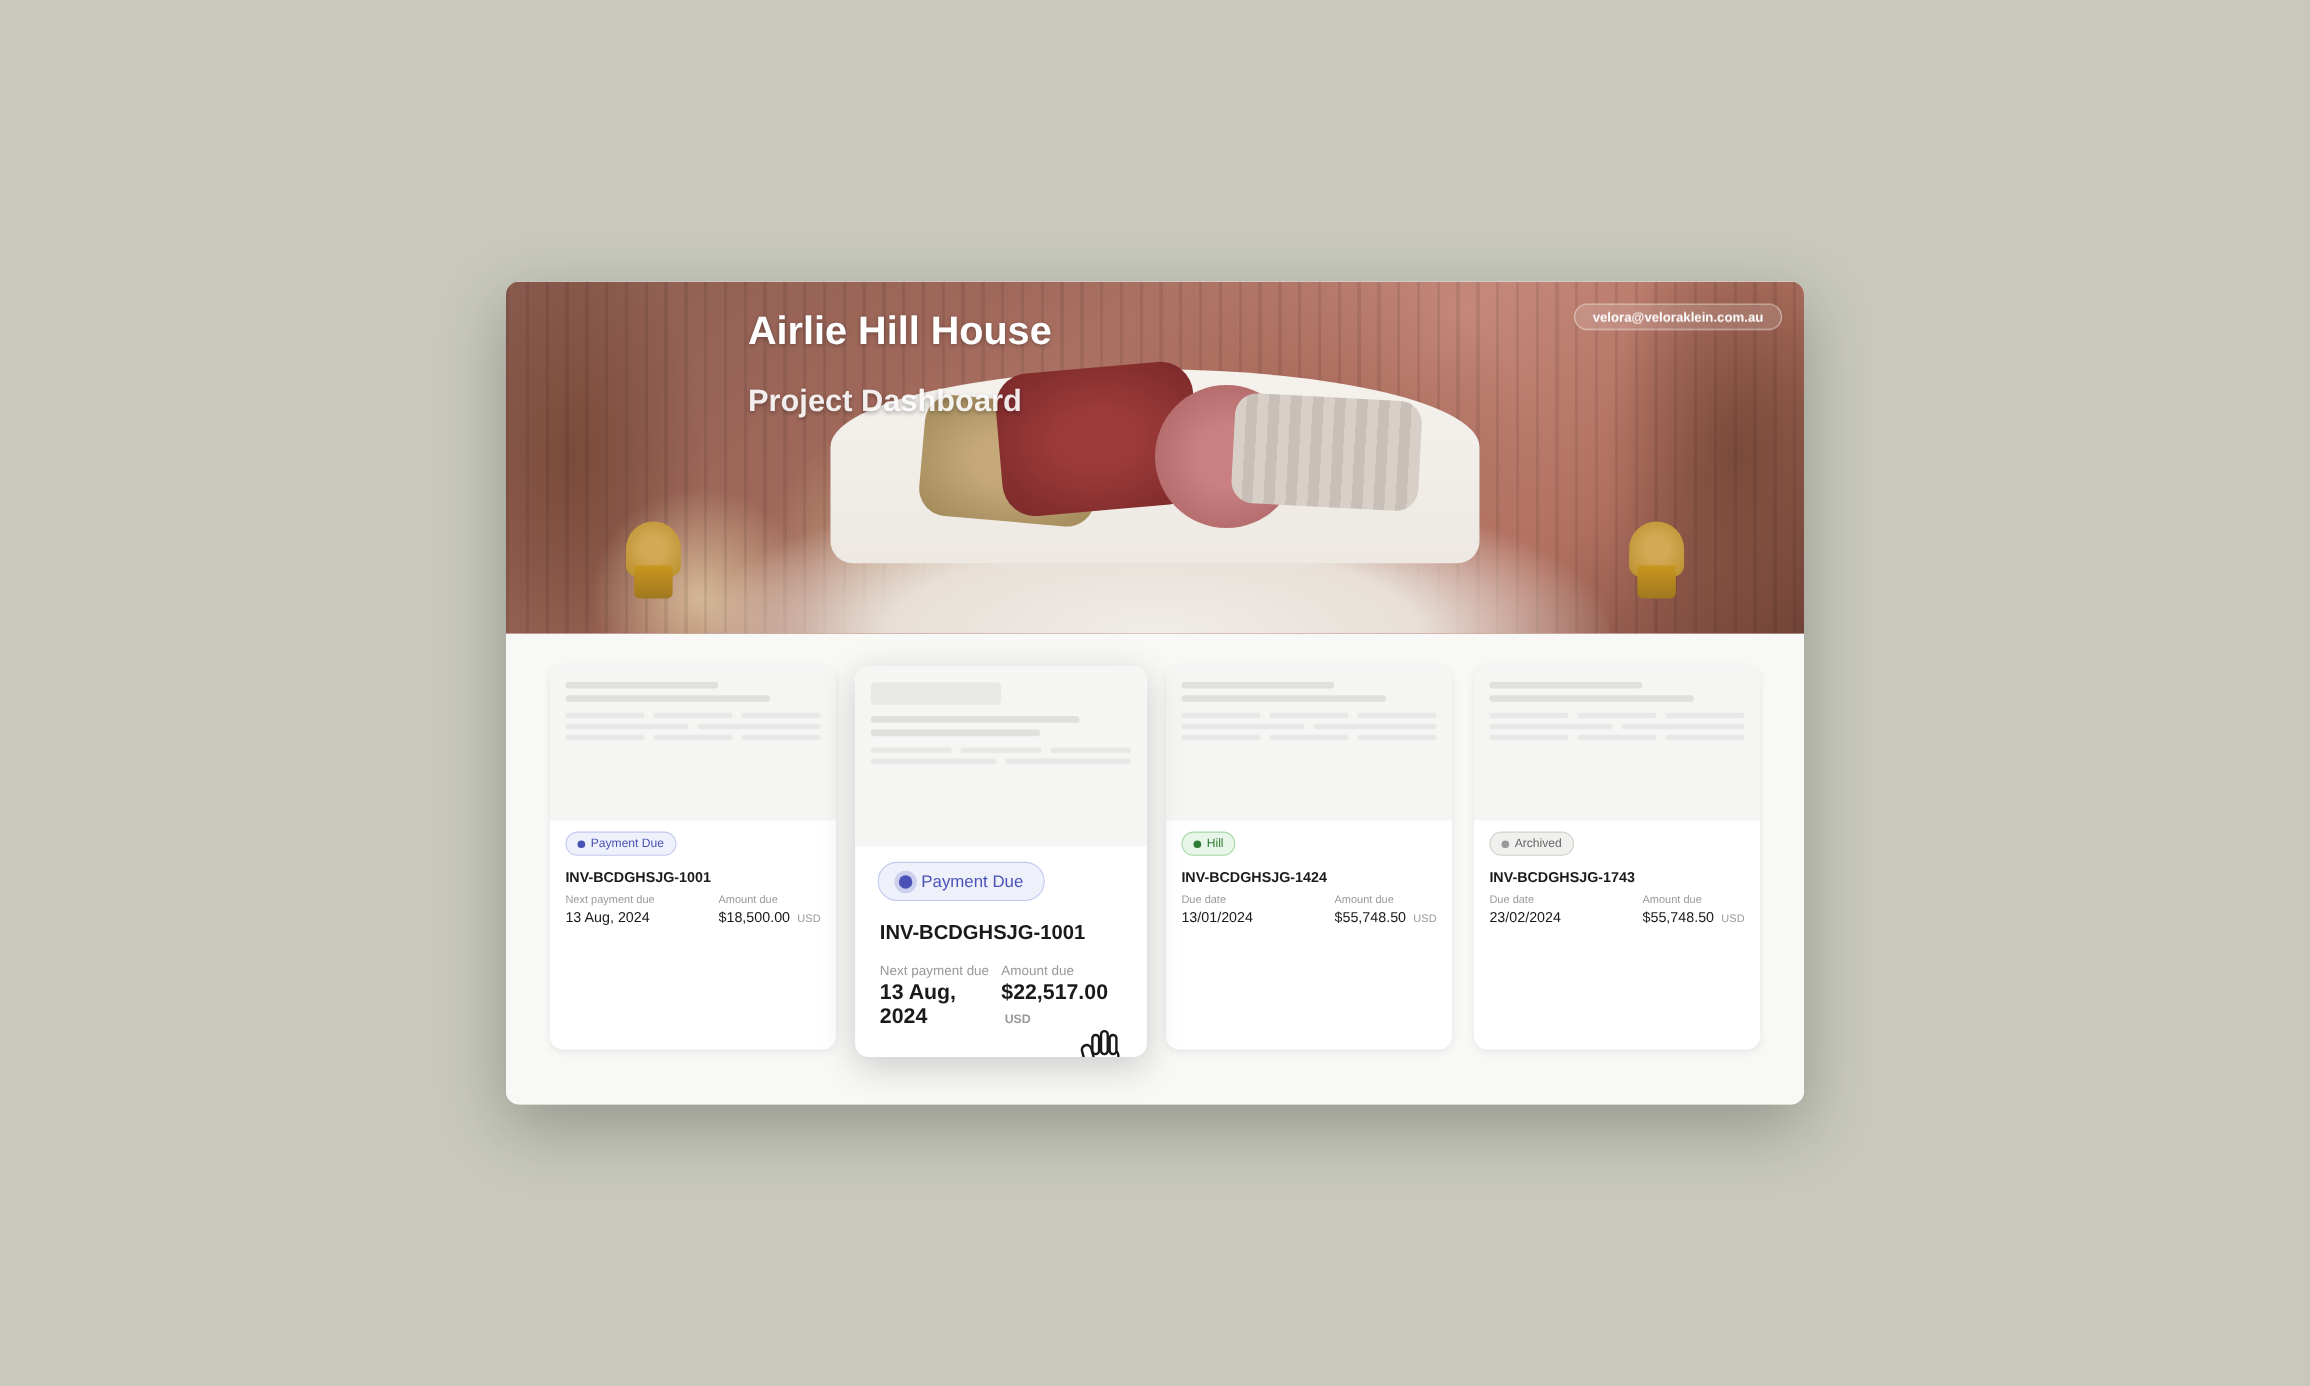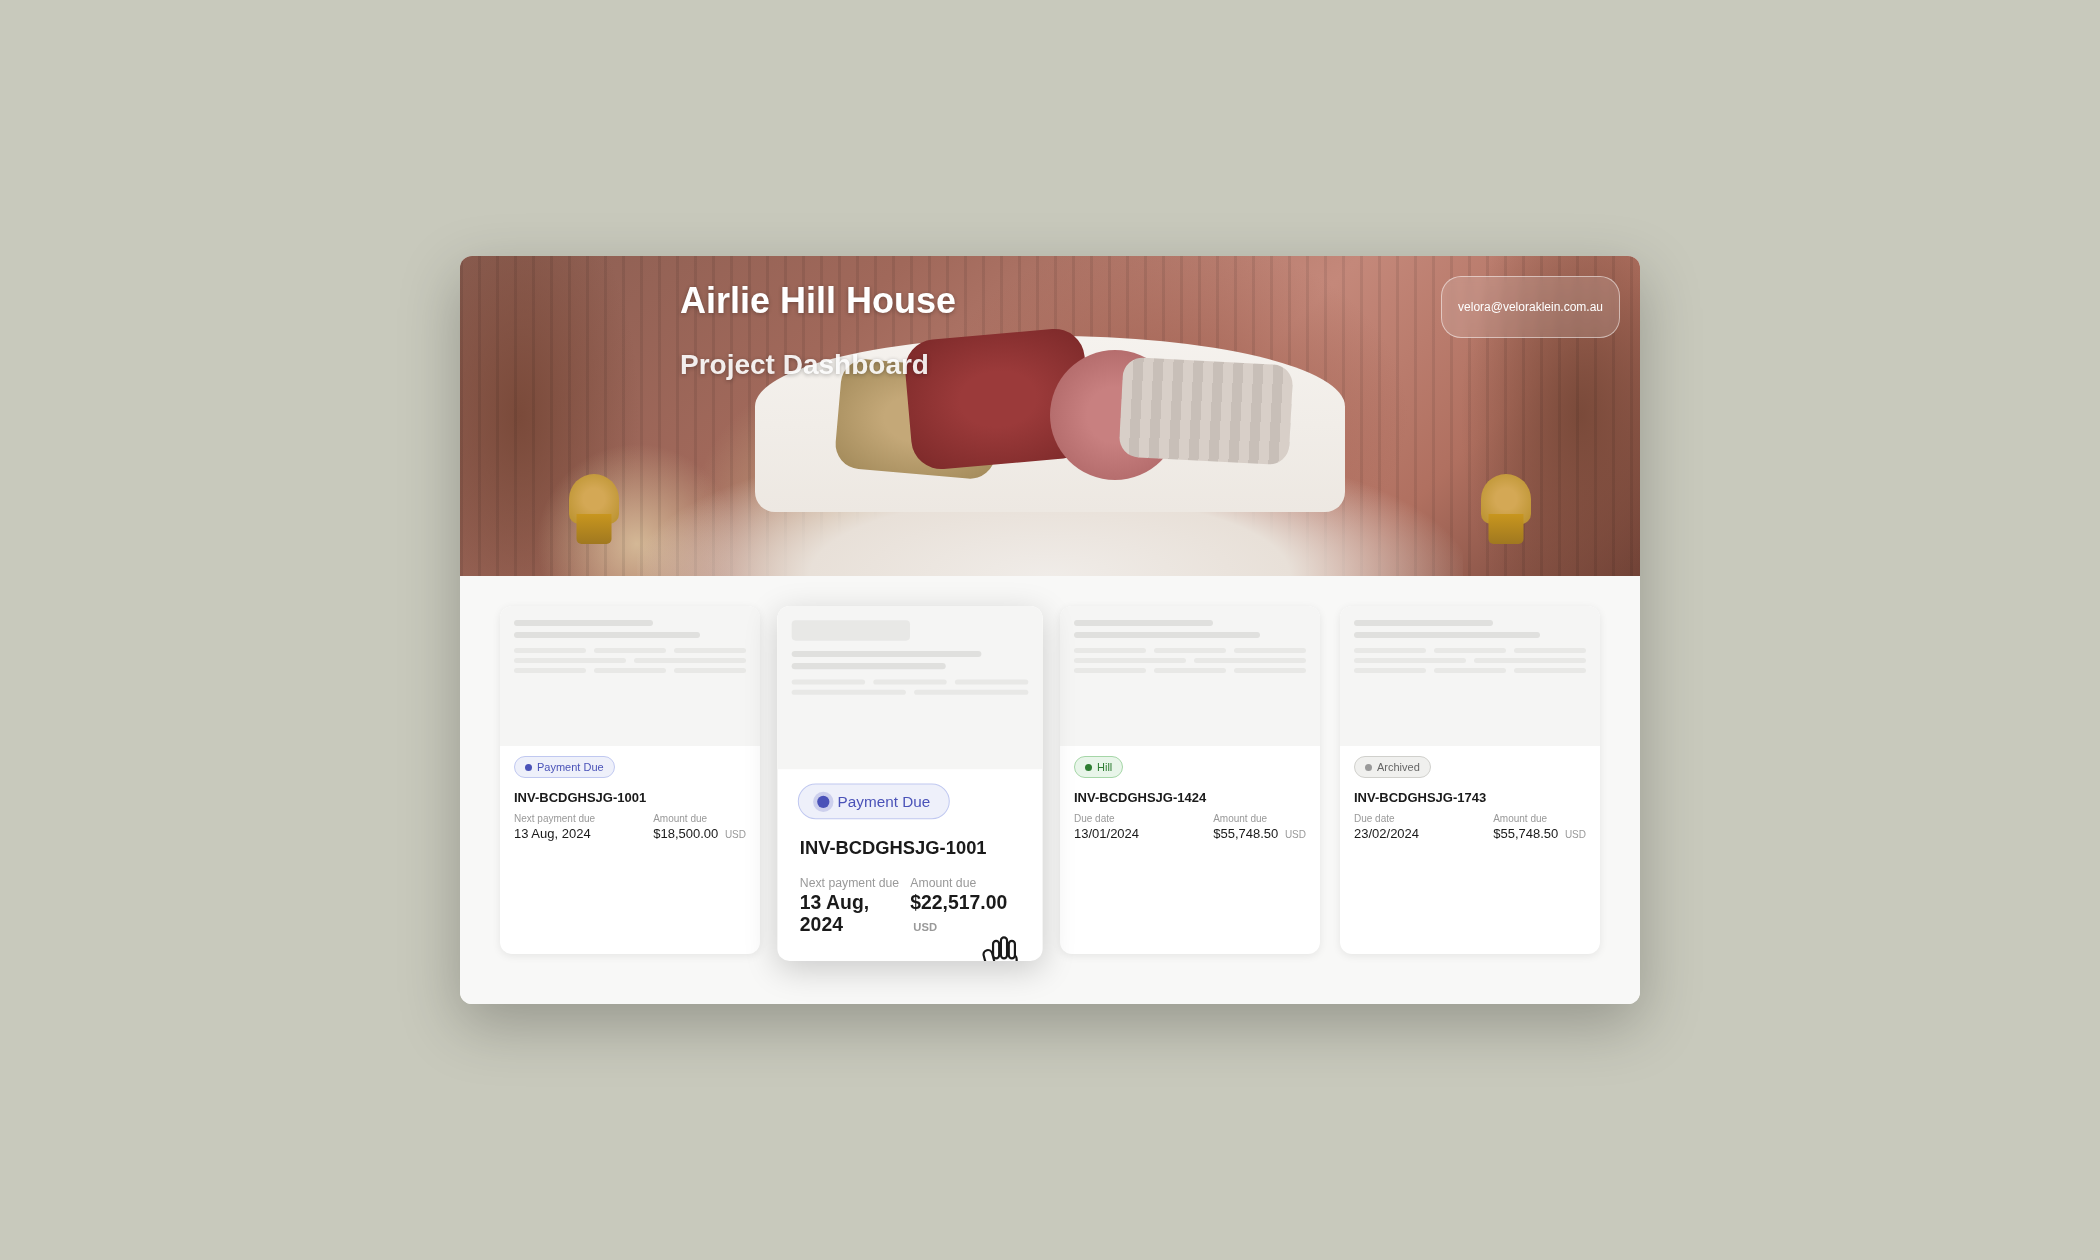--- a/index.html
+++ b/index.html
@@ -223,24 +223,25 @@
       margin-top: 28px;
     }
 
     .hero-email {
       position: absolute;
       top: 20px;
       right: 20px;
       background: rgba(255,255,255,0.15);
       border: 1px solid rgba(255,255,255,0.5);
       border-radius: 20px;
-      padding: 23px 16px;
+      padding: 4px 16px;
       color: white;
       font-size: 12px;
       backdrop-filter: blur(4px);
+      font-weight: bold;
     }
 
     
     .main-content {
       background: #f8f8f7;
       padding: 30px 40px 50px;
     }
 
     .invoices-header {
       display: flex;

